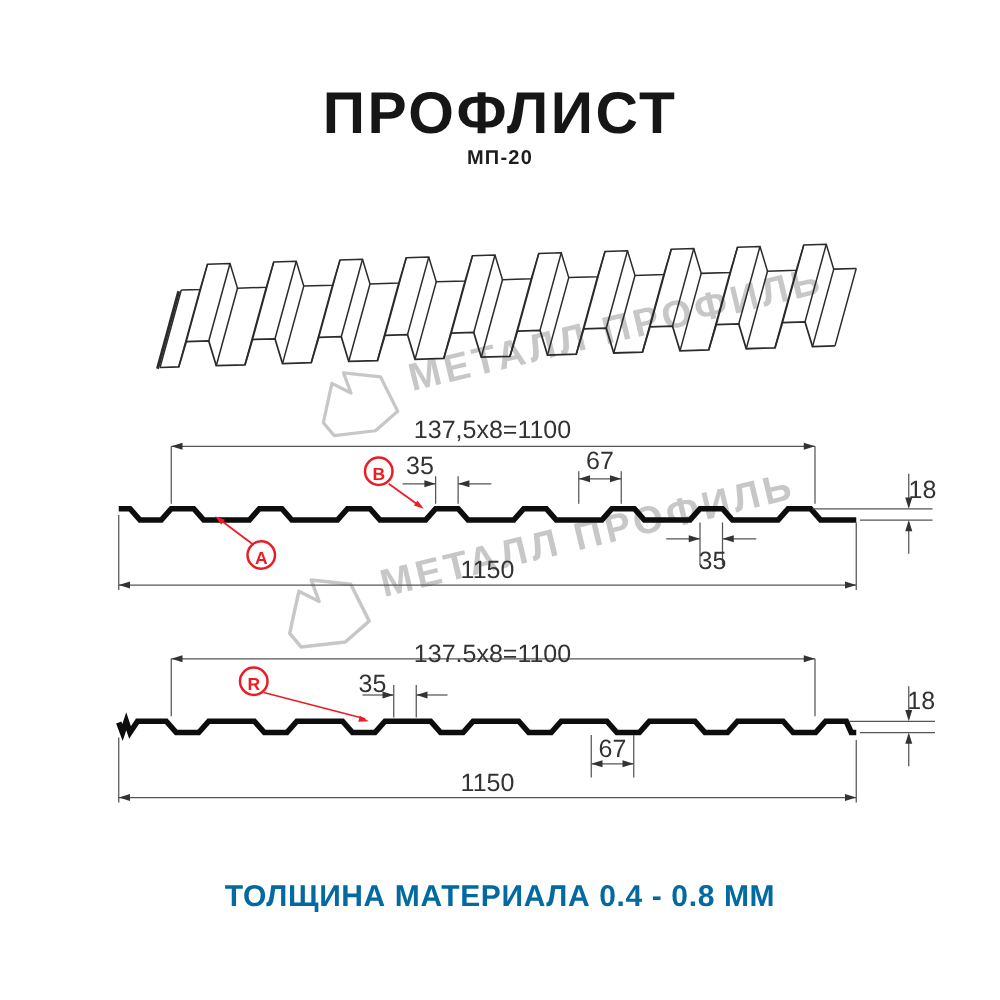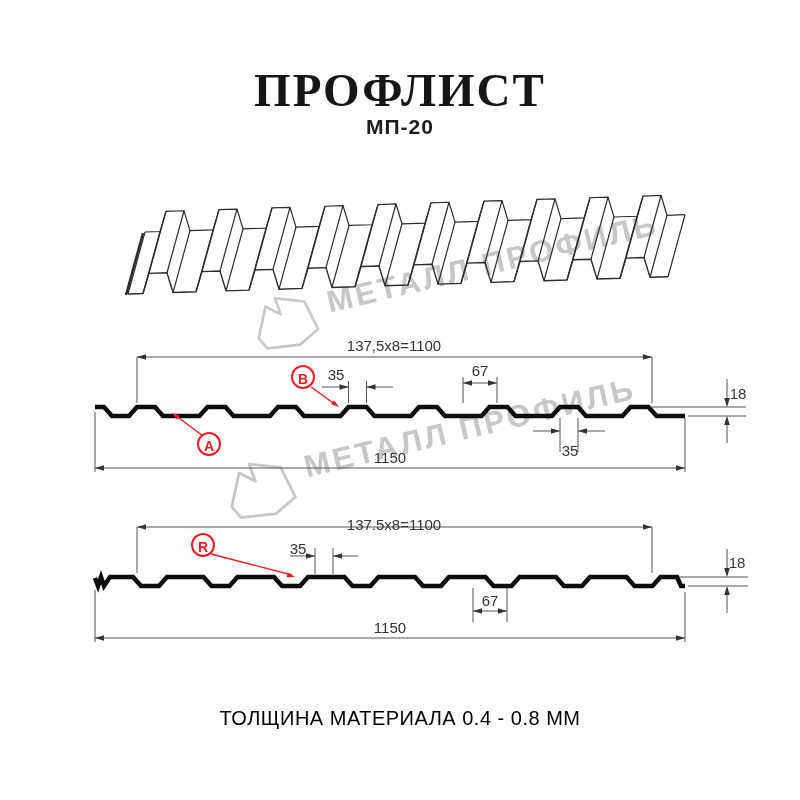--- a/index.html
+++ b/index.html
@@ -1,22 +1,22 @@
 <!DOCTYPE html>
 <html><head>
 <meta charset="utf-8">
 <style>
   html,body{margin:0;padding:0;background:#fff;}
   .stage{position:relative;width:800px;height:800px;background:#fff;overflow:hidden;
          font-family:"Liberation Sans",sans-serif;}
   .abs{position:absolute;transform:translate(-50%,-50%);white-space:nowrap;}
-  .title{font-size:47px;font-weight:800;letter-spacing:2px;color:#161616;font-family:Liberation Serif, serif;}
-  .subtitle{font-size:21px;font-weight:700;letter-spacing:1px;color:#1d1d1d;}
-  .footer{font-size:20px;font-weight:400;letter-spacing:.5px;color:#000000;}
-  .dim{font-size:15px;color:#333;}
+  .title{font-size:47px;font-weight:800;letter-spacing:2px;color:#161616;}
+  .subtitle{font-size:16px;font-weight:700;letter-spacing:1px;color:#1d1d1d;}
+  .footer{font-size:24px;font-weight:700;letter-spacing:.5px;color:#0369a1;}
+  .dim{font-size:20px;color:#333;}
   .callout{width:24px;height:24px;border:2.3px solid #ec1c24;border-radius:50%;
            color:#ec1c24;font-weight:700;font-size:14px;line-height:24px;text-align:center;
            background:rgba(255,255,255,.0);box-sizing:border-box;}
   .wm{position:absolute;display:flex;align-items:flex-start;gap:8px;color:#c7c7c7;
       transform-origin:0 50%;transform:rotate(-13.5deg);}
   .wm-text{font-size:31px;font-weight:700;letter-spacing:3px;line-height:1;}
   .wm-logo{flex:0 0 auto;margin-top:-6px;}
   svg.linework{position:absolute;left:0;top:0;}
 </style>
 </head>

